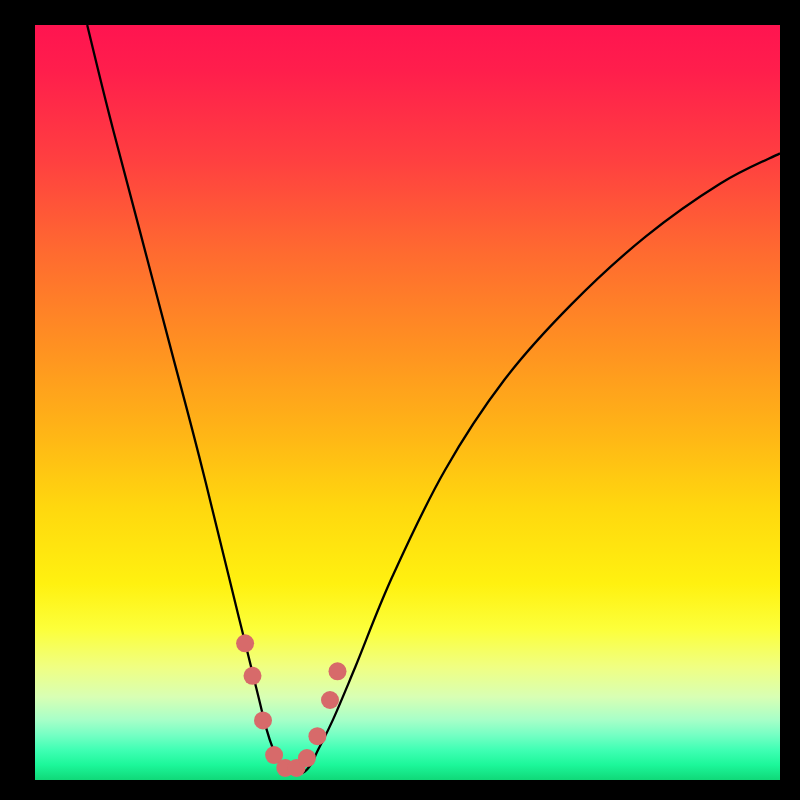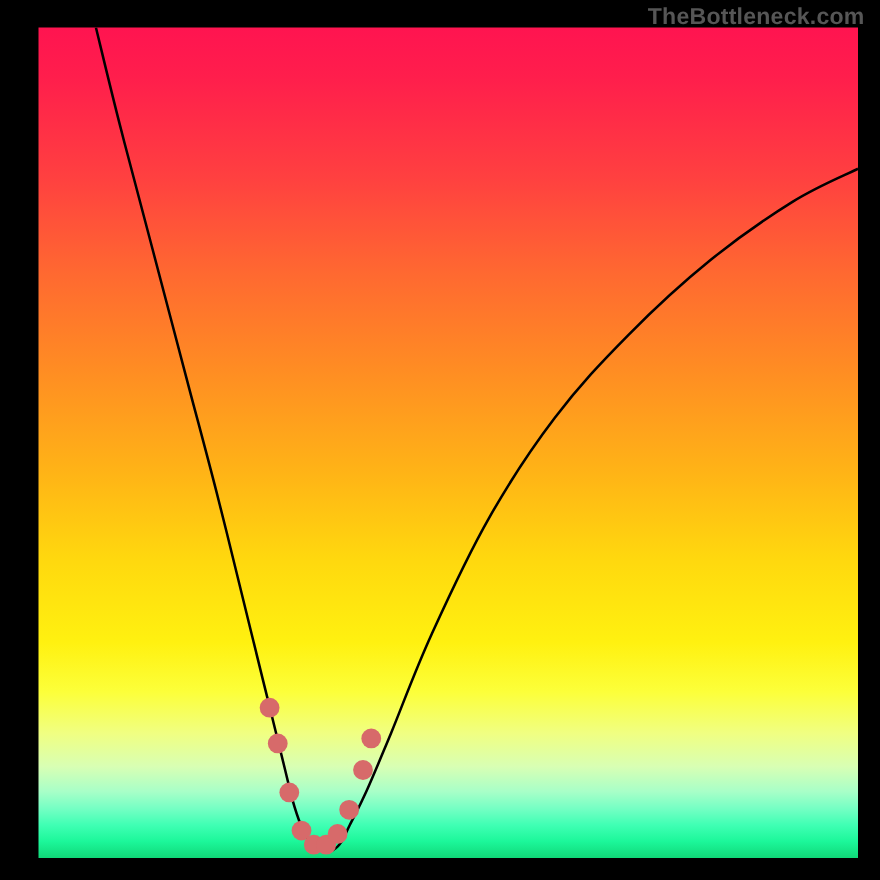--- a/index.html
+++ b/index.html
@@ -75,14 +75,13 @@
           <circle cx="239.1" cy="730.1" r="9"></circle>
           <circle cx="250.3" cy="742.9" r="9"></circle>
           <circle cx="261.5" cy="742.9" r="9"></circle>
           <circle cx="271.9" cy="733.1" r="9"></circle>
           <circle cx="282.4" cy="711.2" r="9"></circle>
           <circle cx="295.0" cy="675.0" r="9"></circle>
           <circle cx="302.5" cy="646.3" r="9"></circle>
         </g>
     </svg>
   </div>
-  <div class="watermark">TheBottleneck.com</div>
 </div>
 
 </body></html>

